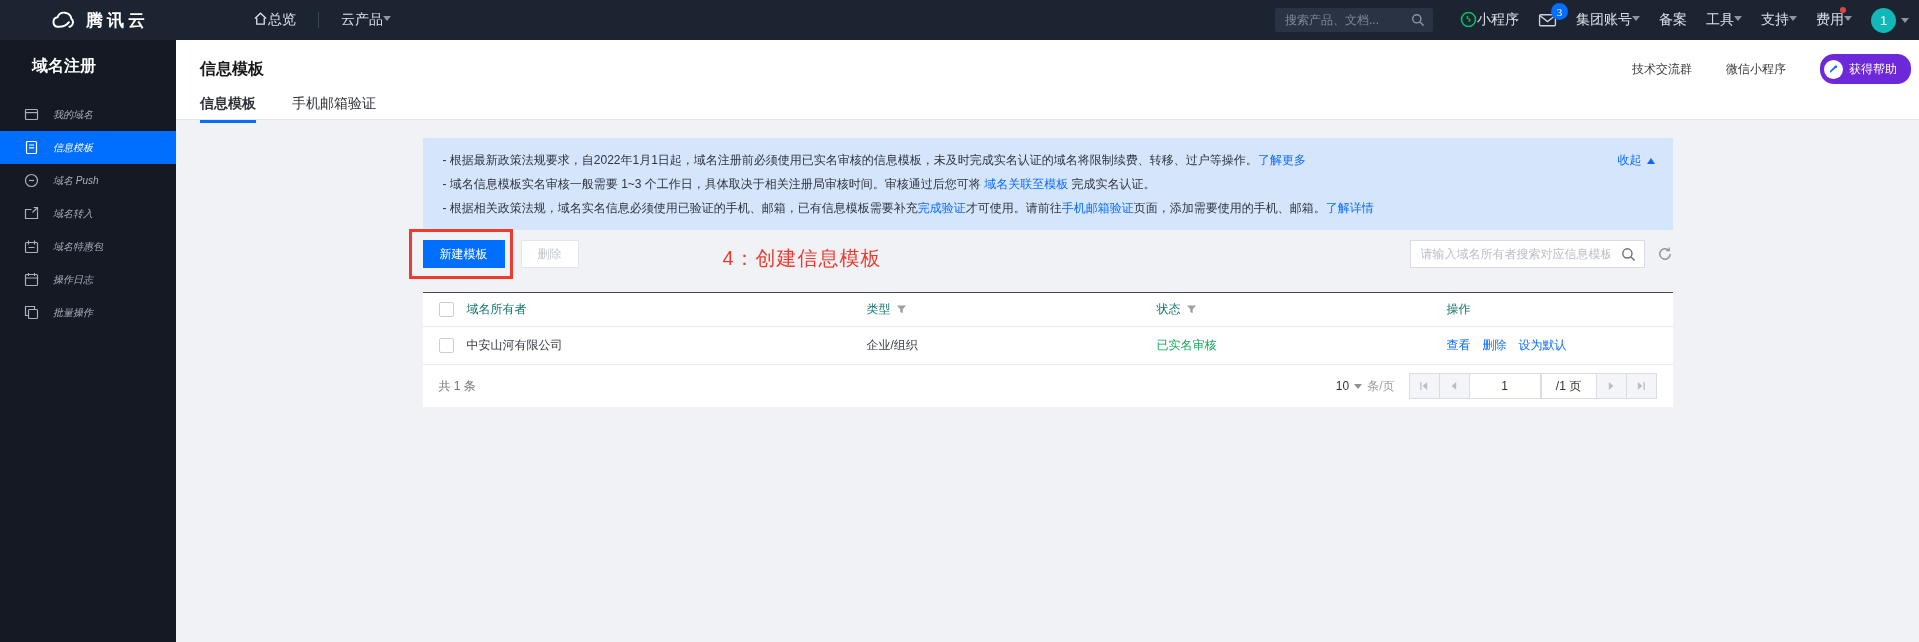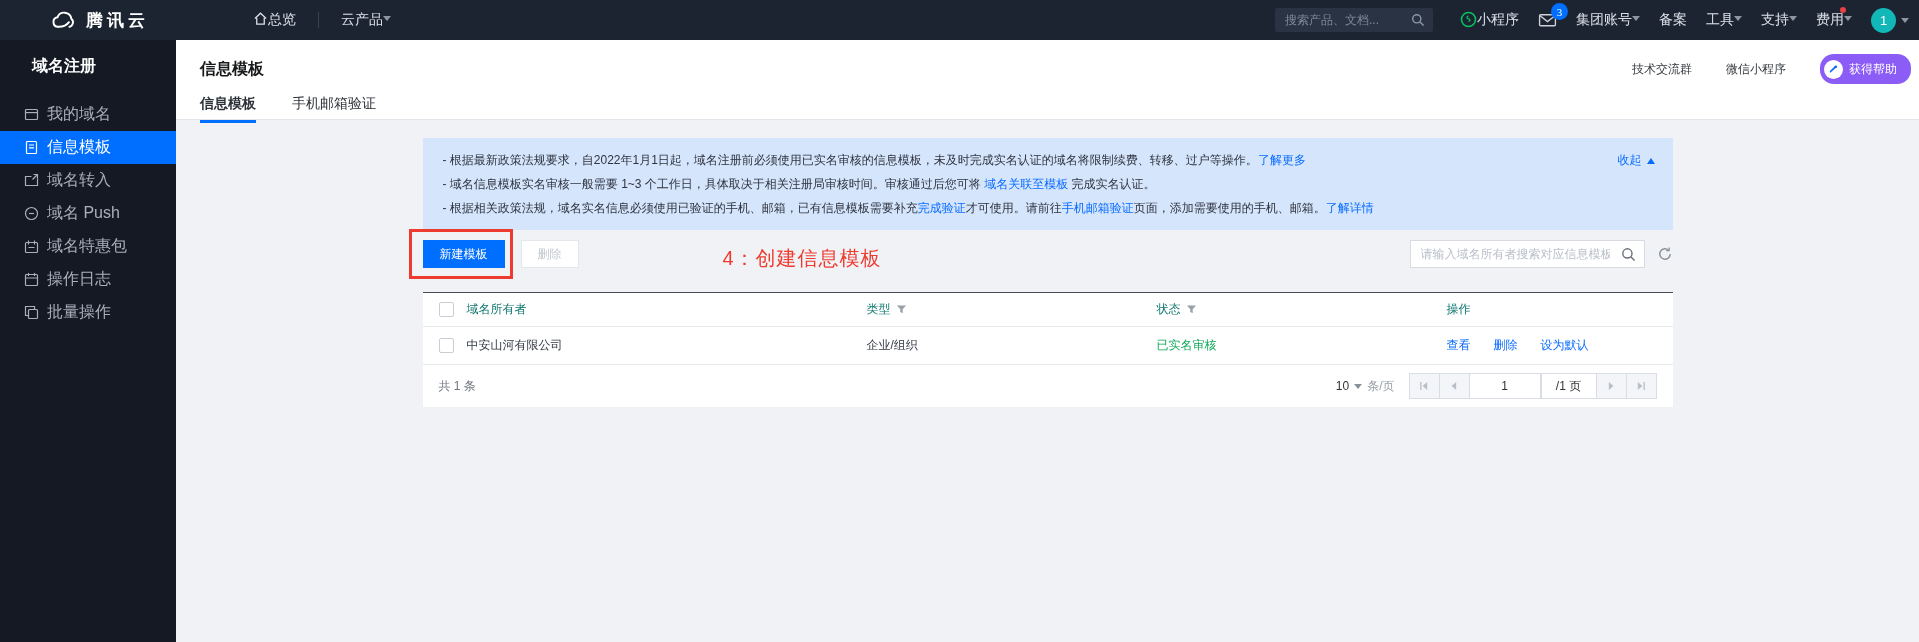--- a/index.html
+++ b/index.html
@@ -26,30 +26,30 @@
   .billing { position:relative; }
   .red-dot { position:absolute; top:-4px; right:6px; width:6px; height:6px; border-radius:50%; background:#e64242; }
   .avatar-wrap { display:flex; align-items:center; gap:5px; cursor:pointer; }
   .avatar { width:25px; height:25px; border-radius:50%; background:#12b8b8; color:#fff; font-size:13px; display:flex; align-items:center; justify-content:center; }
 
   
   .bodyrow { flex:1; display:flex; min-height:0; }
   .sidebar { width:176px; background:#141924; flex:none; }
   .sidebar-title { color:#fff; font-size:16px; font-weight:bold; padding:16px 0 0 32px; }
   .side-nav { margin-top:21px; }
-  .side-item { display:flex; align-items:center; gap:8px; height:33px; padding-left:24px; color:#a9afbb; font-size:16px; cursor:pointer; white-space:nowrap; }
+  .side-item { display:flex; align-items:center; gap:14px; height:33px; padding-left:24px; color:#a9afbb; font-size:10px; cursor:pointer; white-space:nowrap;font-style:italic; }
   .side-item.active { background:#006eff; color:#fff; }
 
   .main { flex:1; display:flex; flex-direction:column; min-width:0; }
   .main-header { height:80px; background:#fff; border-bottom:1px solid #e2e5ea; flex:none; }
   .title-row { display:flex; align-items:center; padding:14px 8px 0 24px; }
   .page-title { font-size:16px; font-weight:bold; color:#17181a; }
   .header-links { margin-left:auto; display:flex; align-items:center; gap:34px; font-size:12px; color:#35393f; }
   .hlink { color:#35393f; cursor:pointer; }
-  .help-pill { display:flex; align-items:center; gap:6px; background:#8b5cf6; color:#fff; border-radius:14px; height:30px; padding:0 14px 0 4px; cursor:pointer; font-size:12px; }
+  .help-pill { display:flex; align-items:center; gap:6px; background:#6d28d9; color:#fff; border-radius:14px; height:30px; padding:0 14px 0 4px; cursor:pointer; font-size:12px; }
   .pill-icon { width:19px; height:19px; border-radius:50%; background:#fff; display:flex; align-items:center; justify-content:center; }
   .tabs { display:flex; gap:36px; padding-left:24px; margin-top:11px; }
   .tab { font-size:14px; color:#2d3138; padding-bottom:10px; position:relative; cursor:pointer; }
   .tab.active { font-weight:bold; }
   .tab.active::after { content:""; position:absolute; left:0; right:0; bottom:0; height:3px; background:#006eff; }
 
   .content { flex:1; background:#f0f2f5; overflow:hidden; }
   .container { width:1250px; margin:18px auto 0; position:relative; }
 
   
@@ -78,21 +78,21 @@
   .trow  { display:flex; align-items:center; height:38px; font-size:12px; color:#333a45; border-bottom:1px solid #e7eaee; }
   .cell-check { width:44px; padding-left:16px; flex:none; }
   .checkbox { width:15px; height:15px; border:1px solid #c9ced6; border-radius:2px; background:#fff; cursor:pointer; display:block; }
   .col-owner { width:400px; flex:none; }
   .col-type { width:290px; flex:none; }
   .col-status { width:290px; flex:none; }
   .col-actions { flex:1; }
   .th-label { display:inline-flex; align-items:center; gap:5px; }
   .funnel { cursor:pointer; display:inline-flex; }
   .status-ok { color:#0fa858; }
-  .actions { display:flex; gap:23px; }
+  .actions { display:flex; gap:12px; }
   .actions a { color:#0a6cff; cursor:pointer; }
 
   
   .pagination { display:flex; align-items:center; height:42px; padding:0 16px; font-size:12px; color:#70767f; }
   .pg-right { margin-left:auto; display:flex; align-items:center; gap:14px; }
   .page-size { display:flex; align-items:center; gap:5px; color:#333; cursor:pointer; }
   .page-size .unit { color:#9aa0a8; }
   .pg-group { display:flex; }
   .pg-cell { height:26px; border:1px solid #dadee4; display:flex; align-items:center; justify-content:center; }
   .pg-cell + .pg-cell, .pg-input { margin-left:-1px; }
@@ -189,32 +189,32 @@
         </div>
         <div class="side-item active">
           <svg width="15" height="15" viewBox="0 0 15 15" fill="none" stroke="currentColor" stroke-width="1.2">
             <rect x="2.5" y="1.5" width="10" height="12" rx="1"></rect>
               <path d="M5 5h5M5 7.8h5"></path>
           </svg>
           <span>信息模板</span>
         </div>
         <div class="side-item">
           <svg width="15" height="15" viewBox="0 0 15 15" fill="none" stroke="currentColor" stroke-width="1.2">
+            <circle cx="7.5" cy="7.5" r="6"></circle>
+              <path d="M5 7.5h5"></path>
+          </svg>
+          <span>域名 Push</span>
+        </div>
+        <div class="side-item">
+          <svg width="15" height="15" viewBox="0 0 15 15" fill="none" stroke="currentColor" stroke-width="1.2">
             <path d="M13.5 5.5v7h-12v-9h6"></path>
               <path d="M9.5 1.5h4v4"></path>
               <path d="M13 2L8.5 6.5"></path>
           </svg>
           <span>域名转入</span>
-        </div>
-        <div class="side-item">
-          <svg width="15" height="15" viewBox="0 0 15 15" fill="none" stroke="currentColor" stroke-width="1.2">
-            <circle cx="7.5" cy="7.5" r="6"></circle>
-              <path d="M5 7.5h5"></path>
-          </svg>
-          <span>域名 Push</span>
         </div>
         <div class="side-item">
           <svg width="15" height="15" viewBox="0 0 15 15" fill="none" stroke="currentColor" stroke-width="1.2">
             <rect x="1.5" y="3.5" width="12" height="10" rx="1"></rect>
               <path d="M4.5 1.5v4M10.5 1.5v4M4.5 8.5h6"></path>
           </svg>
           <span>域名特惠包</span>
         </div>
         <div class="side-item">
           <svg width="15" height="15" viewBox="0 0 15 15" fill="none" stroke="currentColor" stroke-width="1.2">

